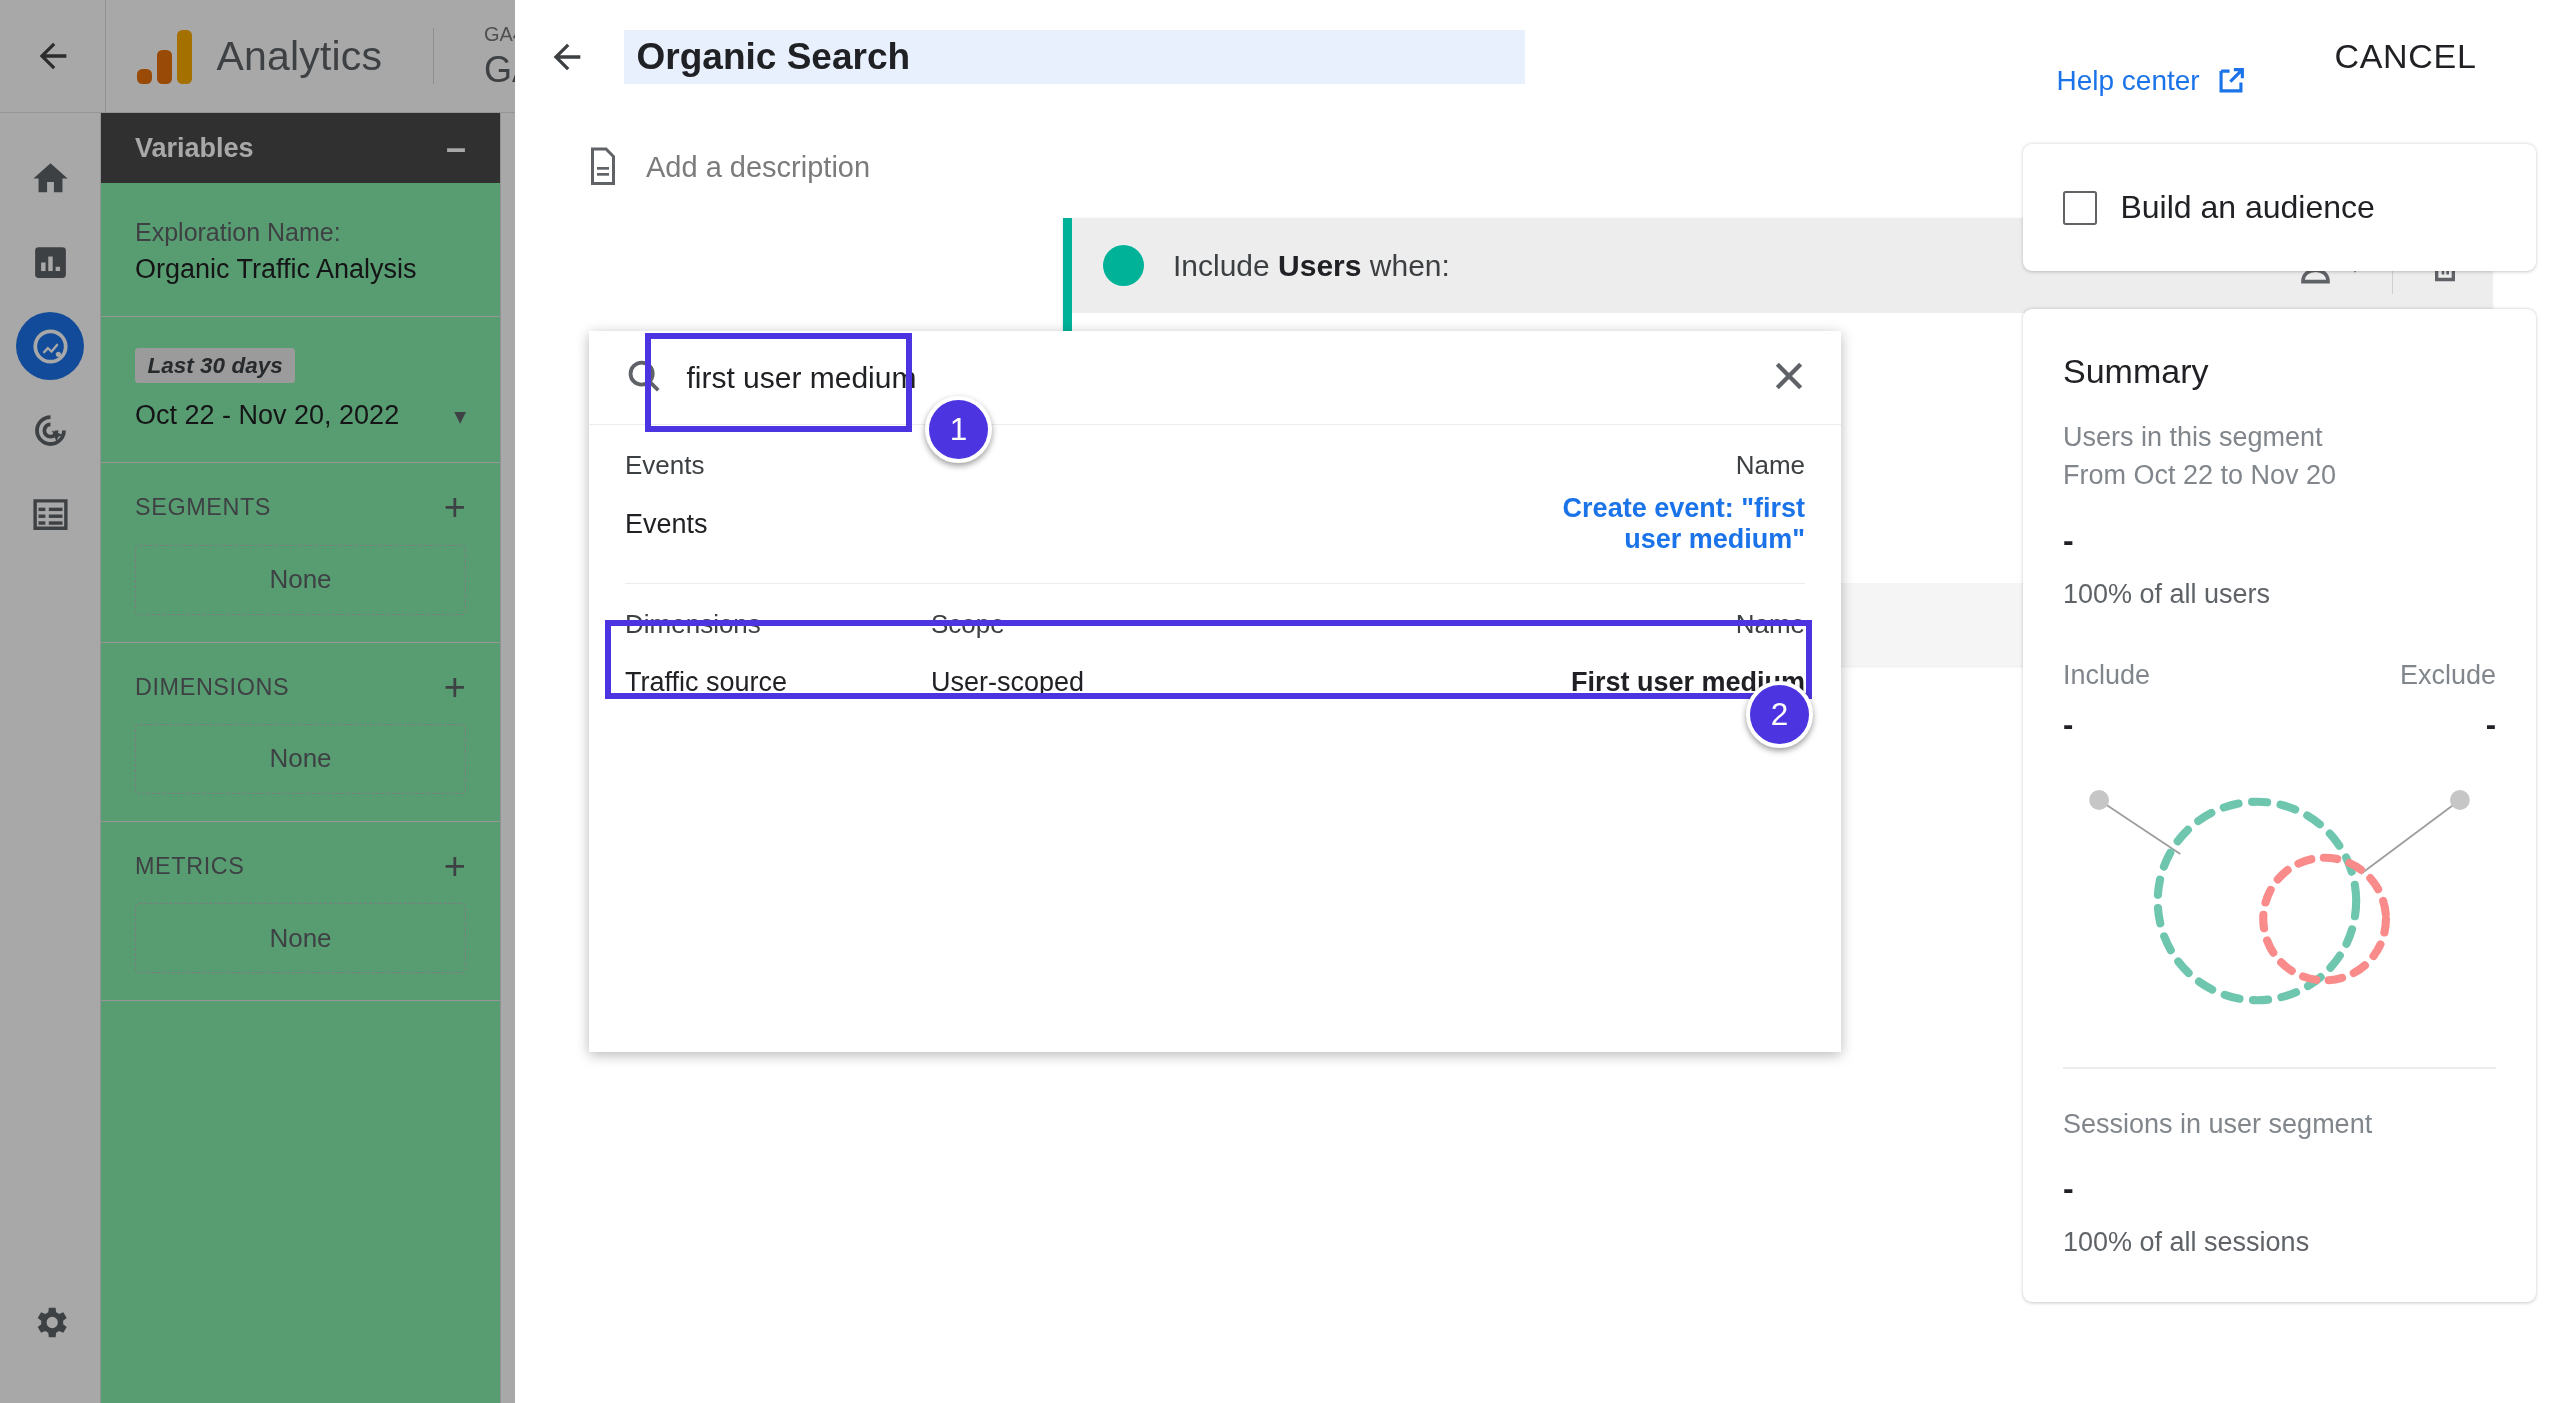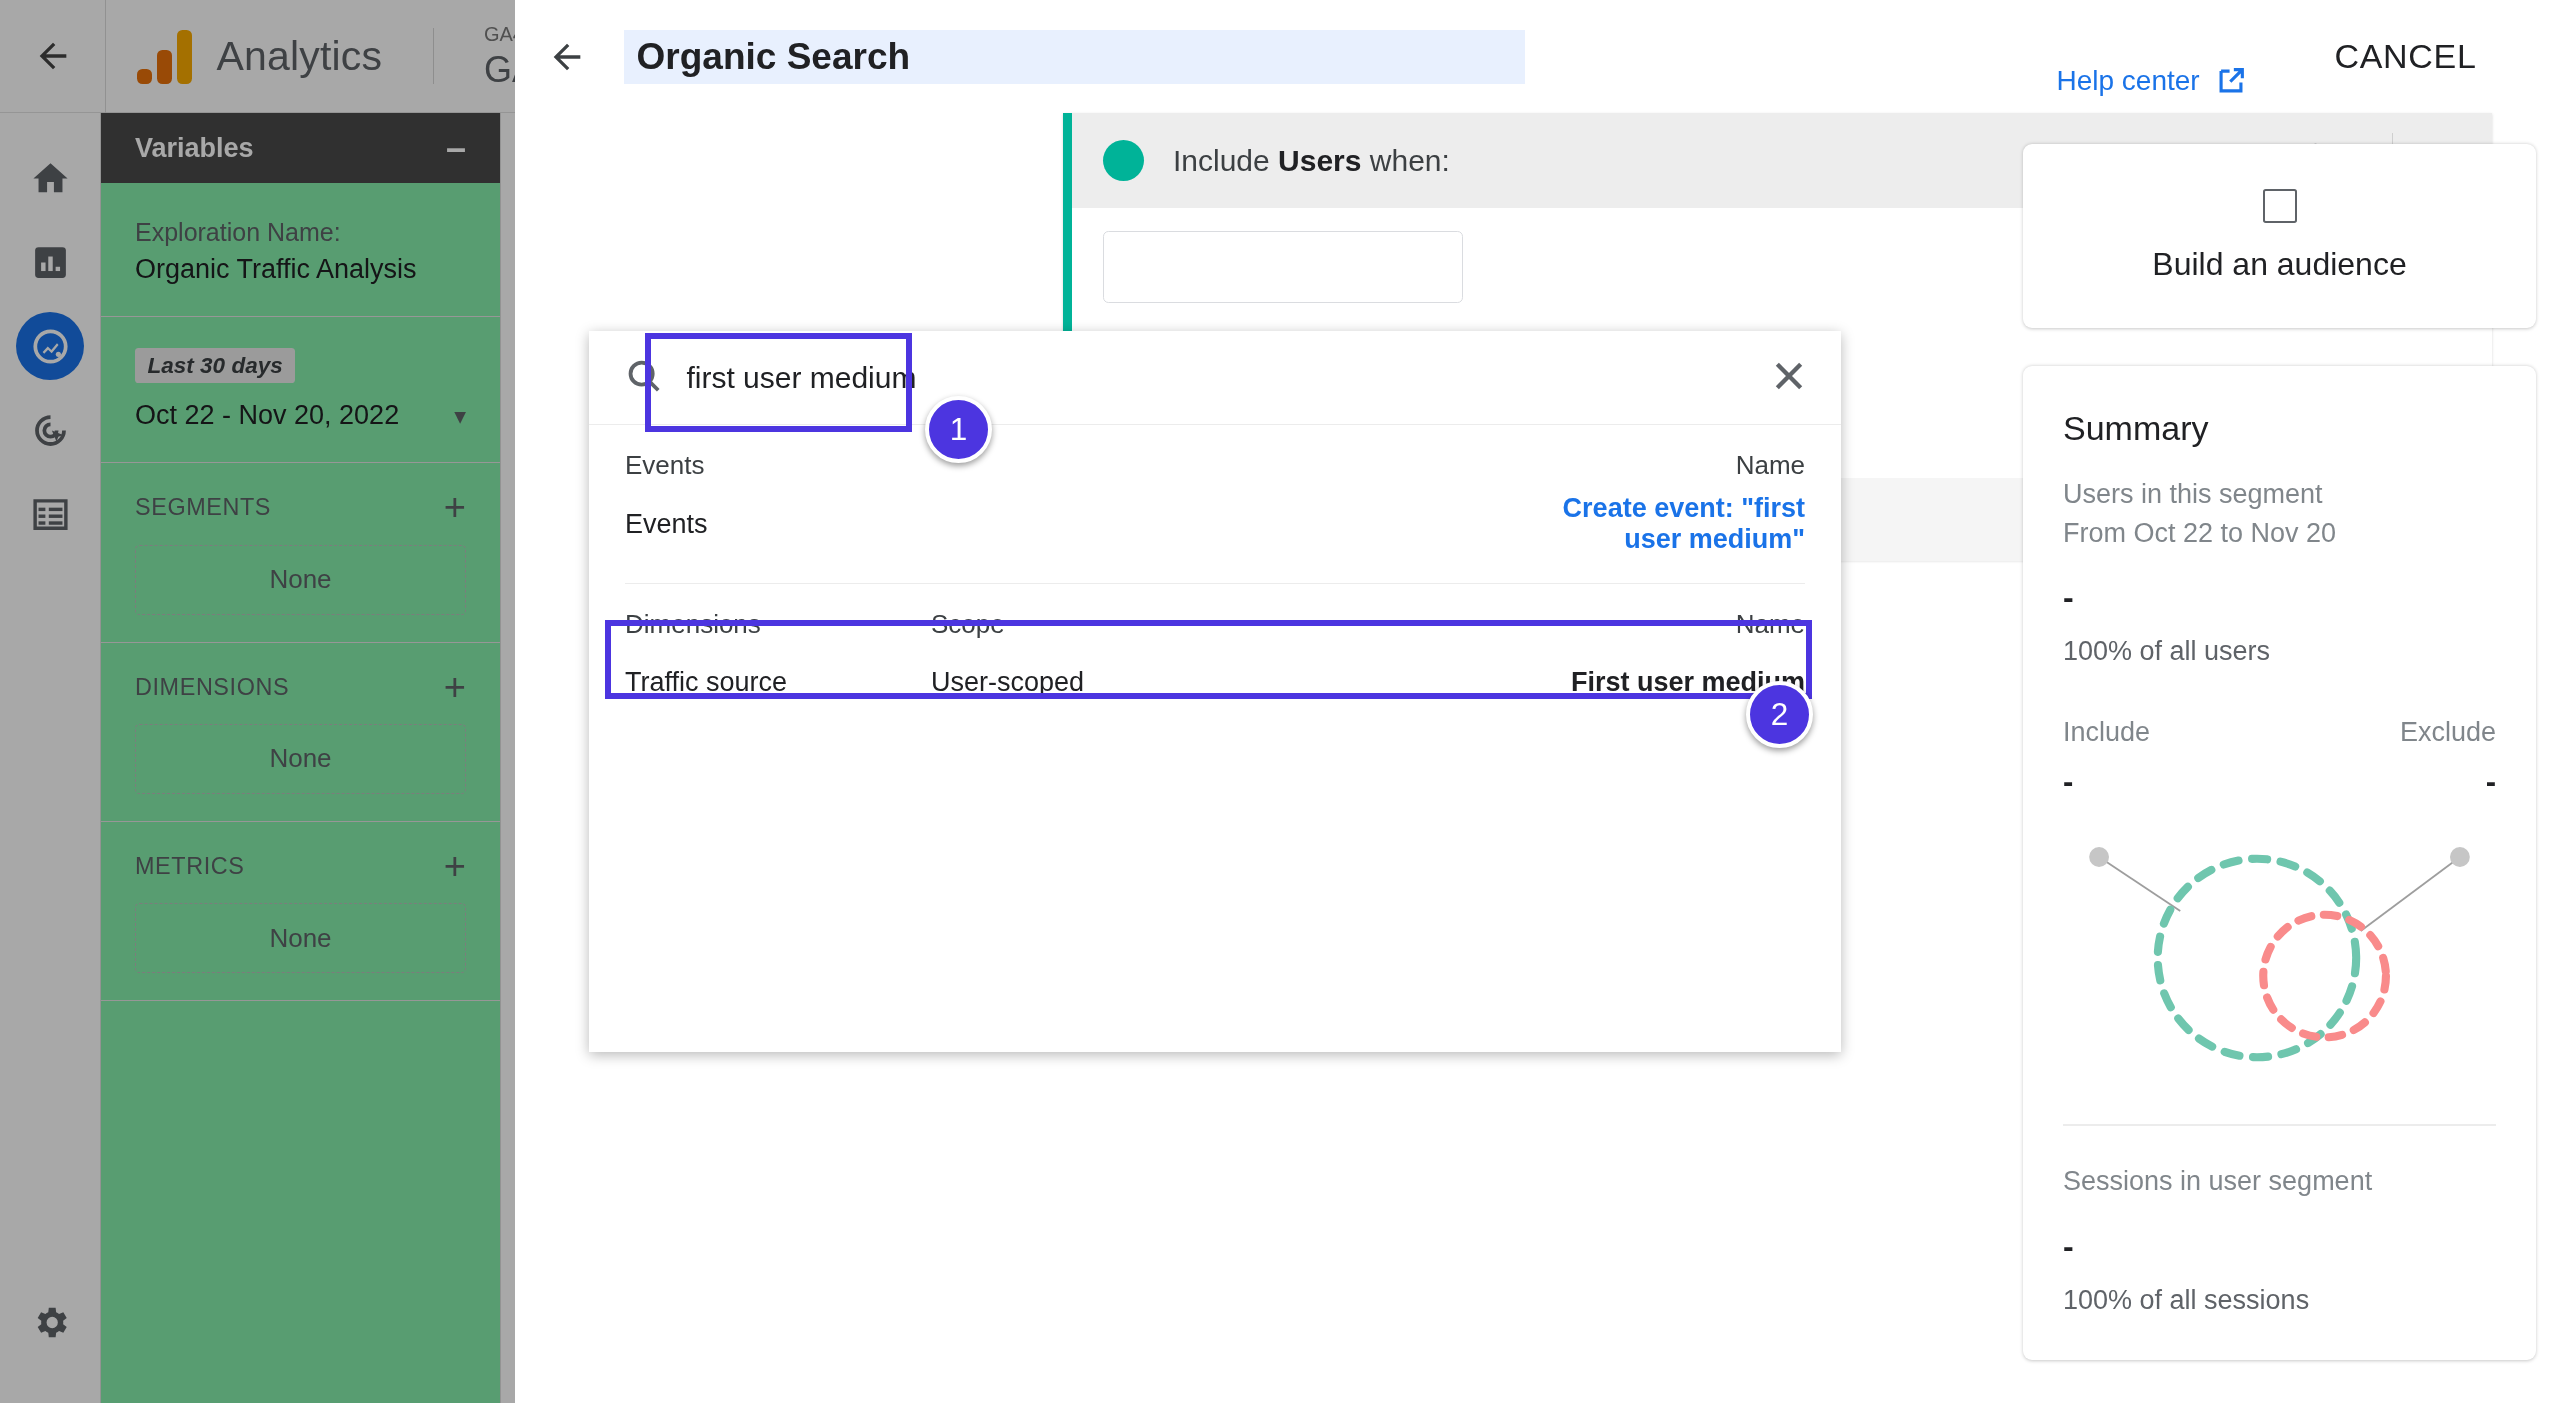--- a/index.html
+++ b/index.html
@@ -147,21 +147,21 @@
   .cond-foot { background: #f5f5f5; height: 83px; }
 
   
   .rightcol {
     position: absolute; right: 40px; top: 144px; width: 513px; z-index: 55;
   }
   .card {
     background: #fff; border-radius: 9px; box-shadow: 0 0.9px 3.6px rgba(0,0,0,0.22);
     margin-bottom: 38px;
   }
-  .audience-card { display: flex; align-items: center; gap: 23.4px; padding: 45px 40px; flex-direction: column; }
+  .audience-card { display: flex; align-items: center; gap: 23.4px; padding: 45px 40px; }
   .cb { width: 34px; height: 34px; border: 2.7px solid #5f6368; border-radius: 2.7px; flex: none; }
   .audience-label { font-size: 32px; color: #202124; }
   .summary-card { padding: 43px 40px 44px 40px; }
   .summary-title { font-size: 34px; color: #202124; margin-bottom: 27px; }
   .summary-sub { font-size: 27px; color: #80868b; line-height: 1.42; }
   .summary-dash { font-size: 32px; color: #202124; font-weight: bold; margin: 27px 0 20px 0; }
   .summary-pct { font-size: 27px; color: #5f6368; }
   .venn-head { display: flex; justify-content: space-between; margin-top: 50px; font-size: 27px; color: #80868b; }
   .venn-vals { display: flex; justify-content: space-between; font-size: 31px; color: #202124; font-weight: bold; margin-top: 16px; }
   .venn-box { height: 288px; margin-top: 5.4px; }
@@ -333,20 +333,28 @@
       <div class="helpcenter">
         <span>Help center</span>
         <svg viewBox="0 0 24 24">
           <path d="M5 5h6M5 5v14h14v-6"></path>
             <path d="M14 4h6v6M20 4l-8.5 8.5"></path>
         </svg>
       </div>
       <div class="cancel-btn">CANCEL</div>
     </div>
 
+    <div class="desc-row">
+      <svg viewBox="0 0 24 26">
+        <path d="M5 1h9l5 5v18H5z" fill="none" stroke="#5f6368" stroke-width="2"></path>
+        <rect x="8" y="13" width="8" height="1.8"></rect>
+          <rect x="8" y="17" width="8" height="1.8"></rect>
+      </svg>
+      <span class="desc-text">Add a description</span>
+    </div>
 
     <div class="cond-wrap">
       <div class="cond-card">
         <div class="cond-head">
           <div class="teal-dot"></div>
           <div class="cond-title">
             <span>Include </span><b>Users</b><span> when:</span>
           </div>
           <div class="cond-head-spacer"></div>
           <div class="scope-ctl">

